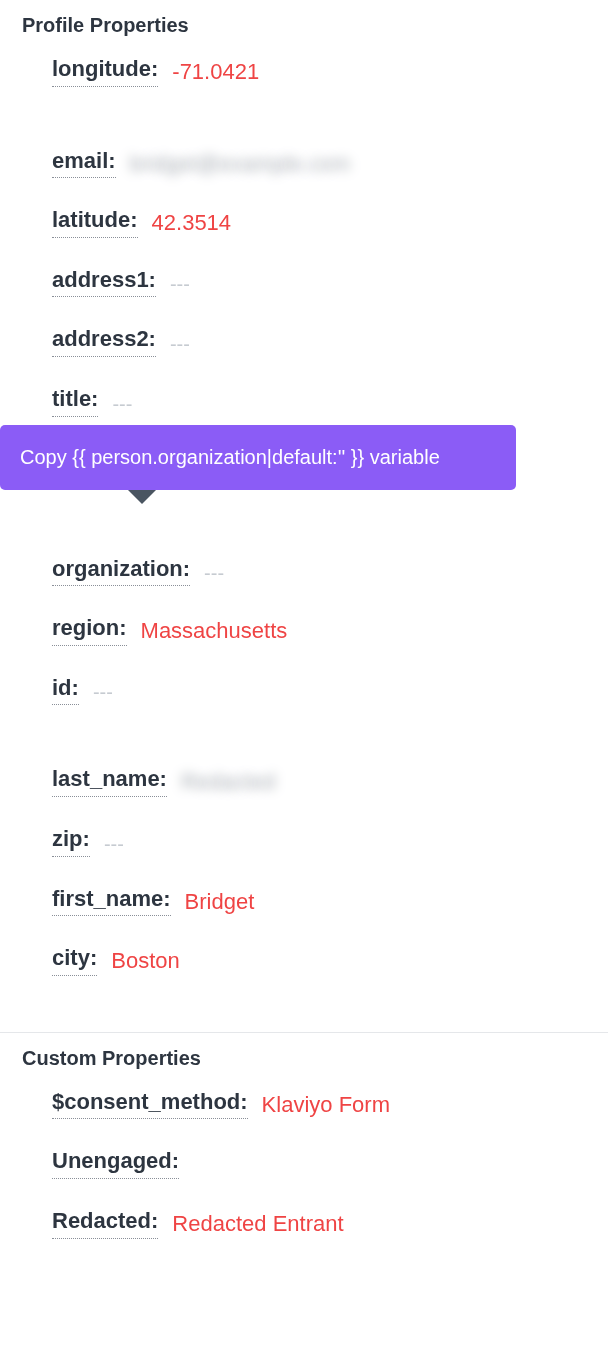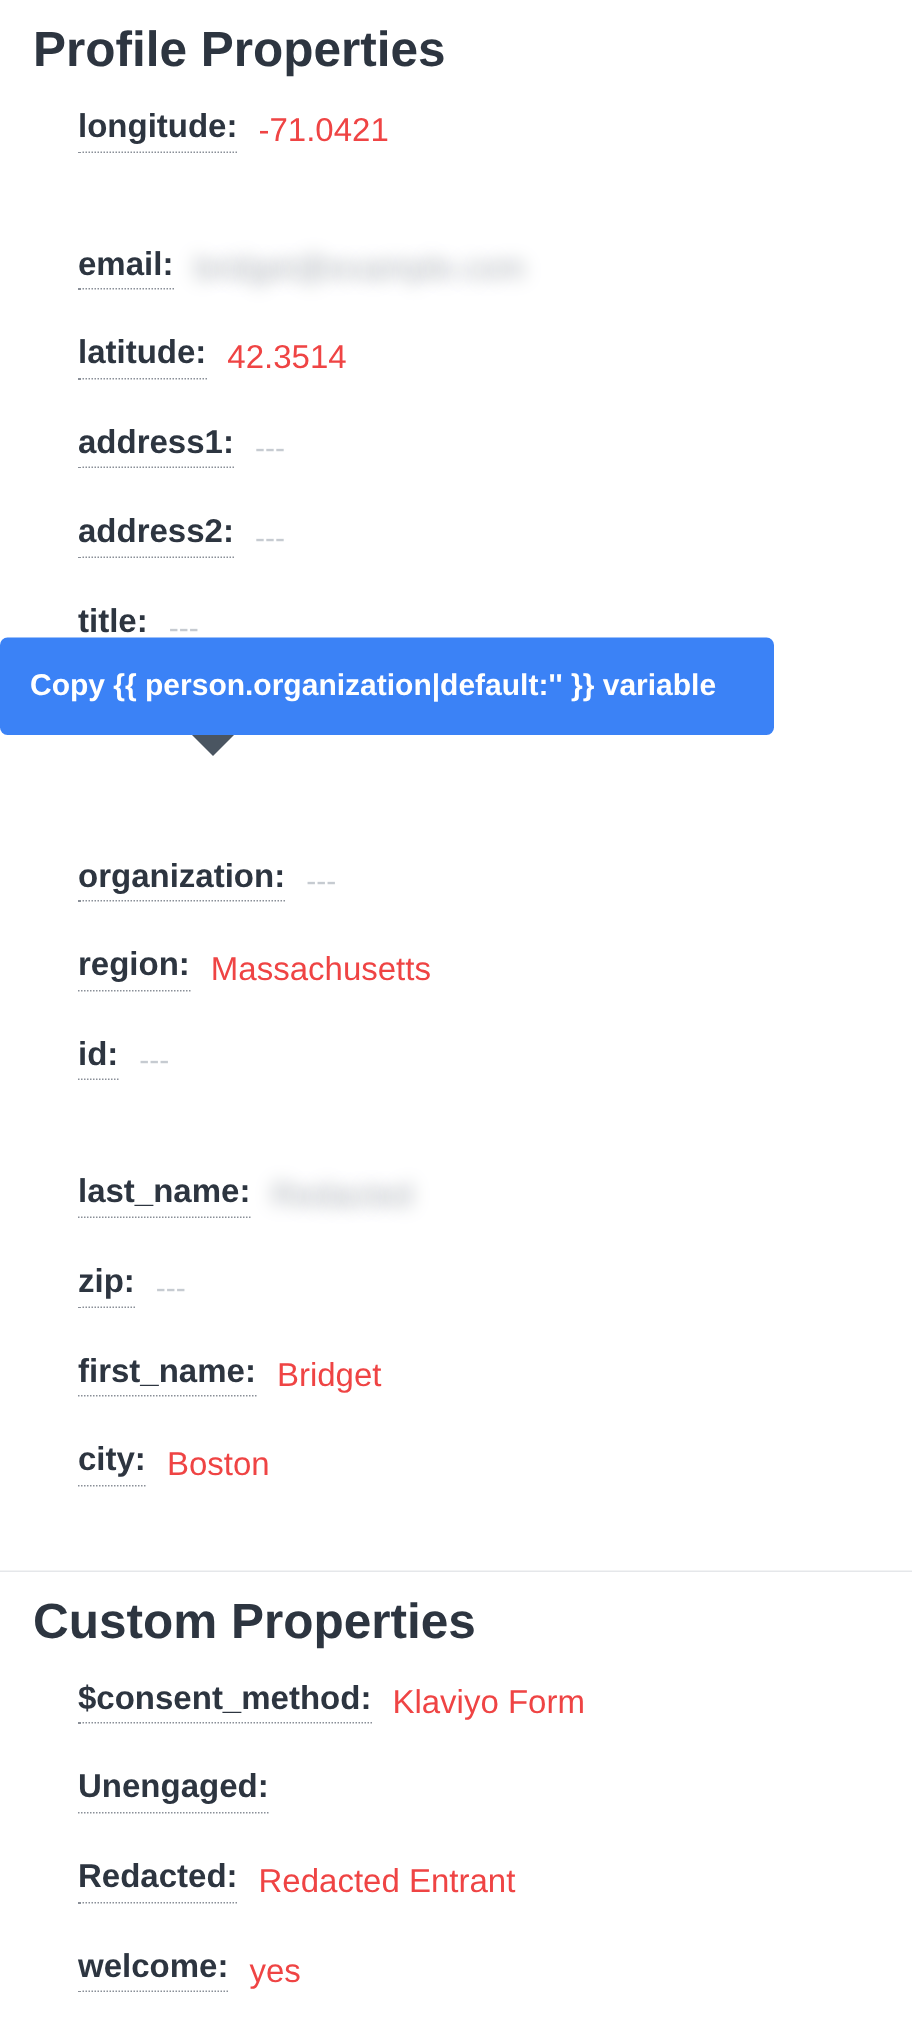--- a/index.html
+++ b/index.html
@@ -11,21 +11,21 @@
     font-family: -apple-system, BlinkMacSystemFont, "Segoe UI", Helvetica, Arial, sans-serif;
     background: #ffffff;
     color: #2d3540;
     width: 608px;
     position: relative;
   }
   .section {
     padding: 14px 22px 20px 22px;
   }
   .section-title {
-    font-size: 33px;
+    font-size: 20px;
     font-weight: 700;
     color: #2d3540;
     margin-bottom: 18px;
   }
   .prop-row {
     display: flex;
     align-items: flex-end;
     margin: 0 0 28px 30px;
     font-size: 22px;
     line-height: 1.3;
@@ -55,28 +55,27 @@
   .divider {
     border: none;
     border-top: 1px solid #e5e7ea;
     margin: 8px 0 0 0;
   }
   .tooltip {
     position: absolute;
     left: 0;
     top: 425px;
     width: 516px;
-    background: #3b82f6;
+    background: #8b5cf6;
     color: #ffffff;
     border-radius: 5px;
     padding: 18px 20px;
     font-size: 20px;
     line-height: 1.45;
     z-index: 10;
-    font-weight: bold;
   }
   .tooltip::after {
     content: "";
     position: absolute;
     bottom: -14px;
     left: 128px;
     border-left: 14px solid transparent;
     border-right: 14px solid transparent;
     border-top: 14px solid #4a5561;
   }
@@ -172,21 +171,17 @@
   <div class="prop-row">
     <span class="prop-label">Unengaged:</span>
     <span class="prop-value"></span>
   </div>
 
   <div class="prop-row">
     <span class="prop-label">Redacted:</span>
     <span class="prop-value">Redacted Entrant</span>
   </div>
 
-  <div class="prop-row">
-    <span class="prop-label">welcome:</span>
-    <span class="prop-value">yes</span>
-  </div>
 </div>
 
 <div class="tooltip">
   <span>Copy {{ person.organization|default:'' }} variable</span>
 </div>
 
 </body></html>

